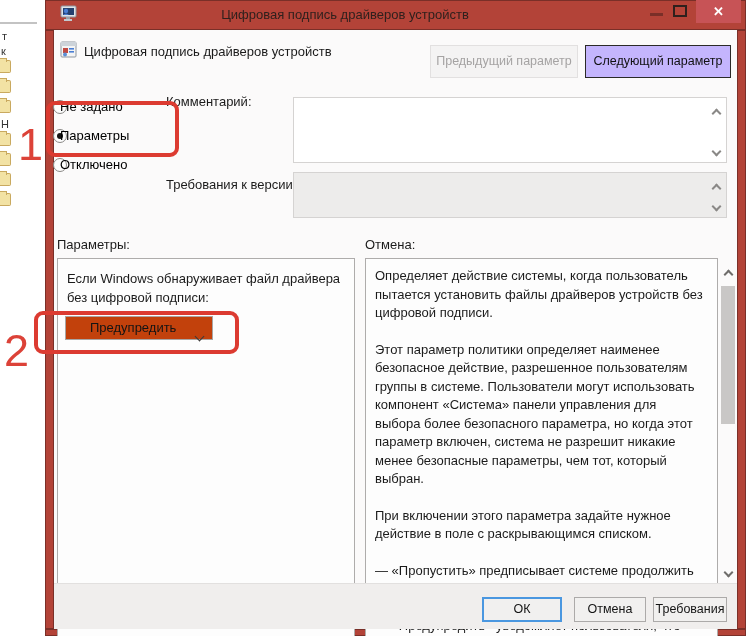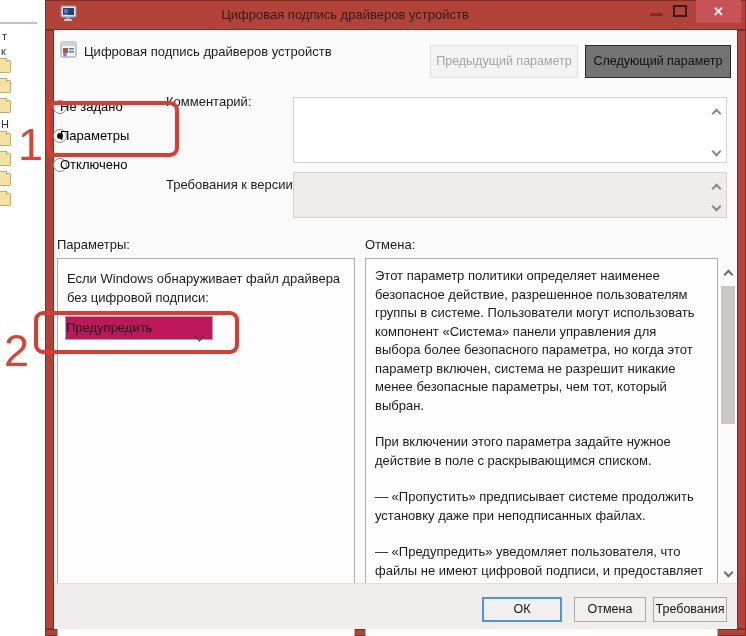--- a/index.html
+++ b/index.html
@@ -31,44 +31,44 @@
   #max-btn { position:absolute; left:673px; top:5px; width:14px; height:12px; border:2px solid #2e201d; }
   #close-btn { position:absolute; left:696px; top:0; width:45px; height:23px; background:#c75356;
                color:#ffffff; font-size:13px; font-weight:bold; text-align:center; line-height:23px; }
 
   
   #hdr-icon { position:absolute; left:60px; top:41px; width:17px; height:17px; }
   #hdr-title { position:absolute; left:84px; top:44px; font-size:13px; color:#1b1b1b; }
   .hdr-btn { position:absolute; top:45px; height:33px; font-size:12.5px; text-align:center;
              line-height:31px; }
   #btn-prev { left:430px; width:148px; background:#f4f3f3; border:1px solid #e2e0e0; color:#a5a3a3; }
-  #btn-next { left:585px; width:146px; background:#737373; border:1px solid #2b2a28; color:#111; }
+  #btn-next { left:585px; width:146px; background:#c4b5fd; border:1px solid #2b2a28; color:#111; }
 
   
   .radio { position:absolute; left:53px; width:14px; height:14px; border:1px solid #8a8886;
            border-radius:50%; background:#fdfdfd; }
   .radio.sel:after { content:""; position:absolute; left:3px; top:3px; width:6px; height:6px;
            border-radius:50%; background:#141414; }
   .radio-lbl { position:absolute; left:60px; font-size:13px; color:#000000; }
 
   
   .fld-lbl { position:absolute; font-size:13px; color:#1b1b1b; }
   .txtbox { position:absolute; left:293px; width:434px; border:1px solid #d5d3d2; background:#ffffff; }
   #version-box { background:#edeceb; }
   #version-text { position:absolute; left:9px; top:9px; font-size:13px; color:#1b1b1b; }
 
   
   .group-box { position:absolute; top:258px; height:396px; background:#fdfdfd; border:1px solid #aeacab; }
   #options-box { left:57px; width:298px; }
   #help-box { left:365px; width:353px; }
   #opt-prompt { position:absolute; left:9px; top:10px; width:278px; font-size:13px;
                 line-height:19px; color:#1b1b1b; }
-  #dropdown { position:absolute; left:7px; top:57px; width:148px; height:24px; background:#be185d;
+  #dropdown { position:absolute; left:7px; top:57px; width:148px; height:24px; background:#c2410c;
               border:1px solid #a8a6a5; font-size:13px; color:#141414; line-height:22px;
-              padding-left:0; }
+              padding-left:24px; }
   #help-text { position:absolute; left:9px; top:8px; width:330px; font-size:13px;
                line-height:18.5px; color:#1b1b1b; }
   #help-text p { margin:0 0 18px 0; }
 
   
   .chev { display:inline-block; width:7px; height:7px; border-style:solid;
           border-width:2px 2px 0 0; border-color:#8a8886; }
   .chev.up { transform:rotate(-45deg); }
   .chev.down { transform:rotate(135deg); }
   .sb { position:absolute; width:16px; text-align:center; }
@@ -163,20 +163,21 @@
   <div id="opt-prompt">Если Windows обнаруживает файл драйвера без цифровой подписи:</div>
   <div id="dropdown">
     <span>Предупредить</span>
     <span style="position:absolute; right:9px; top:8px;"><span class="chev down" style="border-color:#3c3a38; border-width:1.5px 1.5px 0 0;"></span></span>
   </div>
 </div>
 
 <div class="fld-lbl" style="left:365px; top:237px;">Отмена:</div>
 <div class="group-box" id="help-box">
   <div id="help-text">
+    <p>Определяет действие системы, когда пользователь пытается установить файлы драйверов устройств без цифровой подписи.</p>
     <p>Этот параметр политики определяет наименее безопасное действие, разрешенное пользователям группы в системе. Пользователи могут использовать компонент «Система» панели управления для выбора более безопасного параметра, но когда этот параметр включен, система не разрешит никакие менее безопасные параметры, чем тот, который выбран.</p>
     <p>При включении этого параметра задайте нужное действие в поле с раскрывающимся списком.</p>
     <p>— «Пропустить» предписывает системе продолжить установку даже при неподписанных файлах.</p>
     <p>— «Предупредить» уведомляет пользователя, что файлы не имеют цифровой подписи, и предоставляет пользователю</p>
   </div>
 </div>
 
 <span class="sb" style="left:720px; top:264px;"><span class="chev up" style="border-color:#6f6d6b;"></span></span>
 <div id="help-thumb"></div>
 <span class="sb" style="left:720px; top:562px;"><span class="chev down" style="border-color:#6f6d6b;"></span></span>

